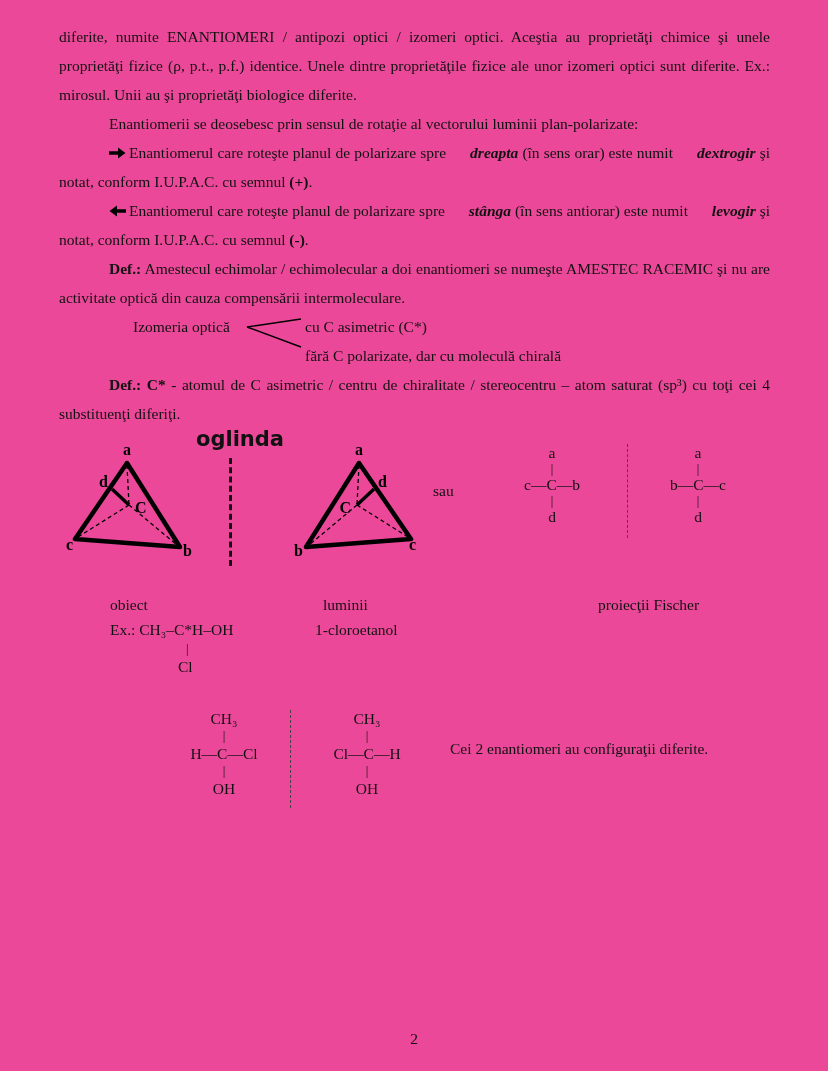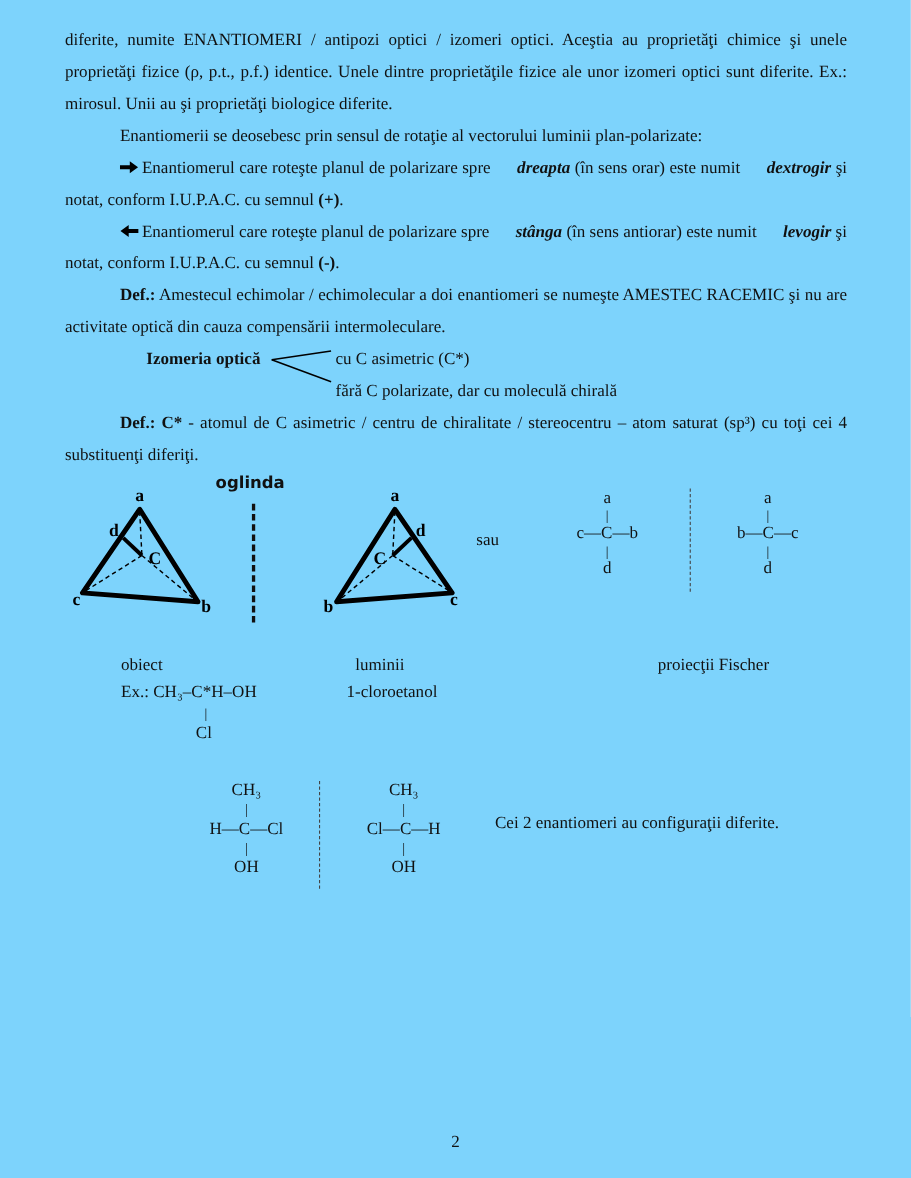--- a/index.html
+++ b/index.html
@@ -1,20 +1,20 @@
 <!DOCTYPE html>
 <html><head>
 <meta charset="utf-8">
 <style>
   html,body{margin:0;padding:0;background:#e8e8e8;}
   .page{
     position:relative;
     width:828px;height:1071px;
     margin:0 auto;
-    background:#7dd3fc;
+    background:#ec4899;
     box-sizing:border-box;
     padding:22px 58px 0 59px;
     font-family:"Liberation Serif","DejaVu Serif",serif;
     font-size:15.5px;
     color:#111;
     overflow:hidden;
   }
   .para{margin:0;text-align:justify;line-height:29px;}
   .ind{text-indent:50px;}
   .b{font-weight:bold;}
@@ -24,21 +24,21 @@
   .branch .abs, .figure1 .abs, .exblock .abs, .fblock .abs{position:absolute;line-height:29px;white-space:nowrap;}
   .figure1{position:relative;height:195px;}
   .exblock{position:relative;height:85px;}
   .fblock{position:relative;height:115px;}
   .tetra{position:absolute;}
   .tetra .inner{stroke:#000;stroke-width:1.3;stroke-dasharray:4 3;}
   .tetra text{font-family:"Liberation Serif","DejaVu Serif",serif;font-size:16px;font-weight:bold;fill:#000;}
   .mirror-label{
     position:absolute;
     font-family:"DejaVu Sans","Liberation Sans",sans-serif;
-    font-weight:bold;font-size:15px;line-height:20px;
+    font-weight:bold;font-size:21px;line-height:20px;
   }
   .vline{position:absolute;width:0;}
   .vline.thick{border-left:3px dashed #111;}
   .vline.thin{border-left:1px dashed #444;}
   .fischer{position:absolute;text-align:center;}
   .fischer .f-row{line-height:20px;white-space:nowrap;}
   .fischer .f-bond{line-height:12px;font-size:12.5px;}
   .fischer.f2 .f-row{line-height:21px;}
   .fischer.f2 .f-bond{line-height:14px;font-size:13px;}
   .fig-caption{position:absolute;line-height:22px;white-space:nowrap;}
@@ -61,21 +61,21 @@
       </svg><span>Enantiomerul care roteşte planul de polarizare spre </span><span class="bi">dreapta</span><span> (în sens orar) este numit </span><span class="bi">dextrogir</span><span> şi notat, conform I.U.P.A.C. cu semnul </span><span class="b">(+)</span><span>.</span></p>
 
   <p class="para ind"><svg class="arrow" width="17" height="12" viewBox="0 0 17 12">
         <path d="M17 4.2 L8 4.2 L8 0.5 L0.5 6 L8 11.5 L8 7.8 L17 7.8 Z" fill="#000"></path>
       </svg><span>Enantiomerul care roteşte planul de polarizare spre </span><span class="bi">stânga</span><span> (în sens antiorar) este numit </span><span class="bi">levogir</span><span> şi notat, conform I.U.P.A.C. cu semnul </span><span class="b">(-)</span><span>.</span></p>
 
 
   <p class="para ind"><span class="b">Def.:</span><span> Amestecul echimolar / echimolecular a doi enantiomeri se numeşte AMESTEC RACEMIC şi nu are activitate optică din cauza compensării intermoleculare.</span></p>
 
   <div class="branch">
-    <span class="abs" style="left:74px;top:0;font-weight:bold;">Izomeria optică</span>
+    <span class="abs" style="left:74px;top:0;">Izomeria optică</span>
     <svg class="branch-svg" style="left:184px;top:2px;" width="60" height="40" viewBox="0 0 60 40">
       <line x1="4" y1="13" x2="58" y2="5" stroke="#000" stroke-width="1.4"></line>
       <line x1="4" y1="13" x2="58" y2="33" stroke="#000" stroke-width="1.4"></line>
     </svg>
     <span class="abs" style="left:246px;top:0;text-align:right;">cu C asimetric (C*)</span>
     <span class="abs" style="left:246px;top:29px;">fără C polarizate, dar cu moleculă chirală</span>
   </div>
 
   <p class="para ind"><span class="b">Def.: C*</span><span> - atomul de C asimetric / centru de chiralitate / stereocentru – atom saturat (sp³) cu toţi cei 4 substituenţi diferiţi.</span></p>
 

